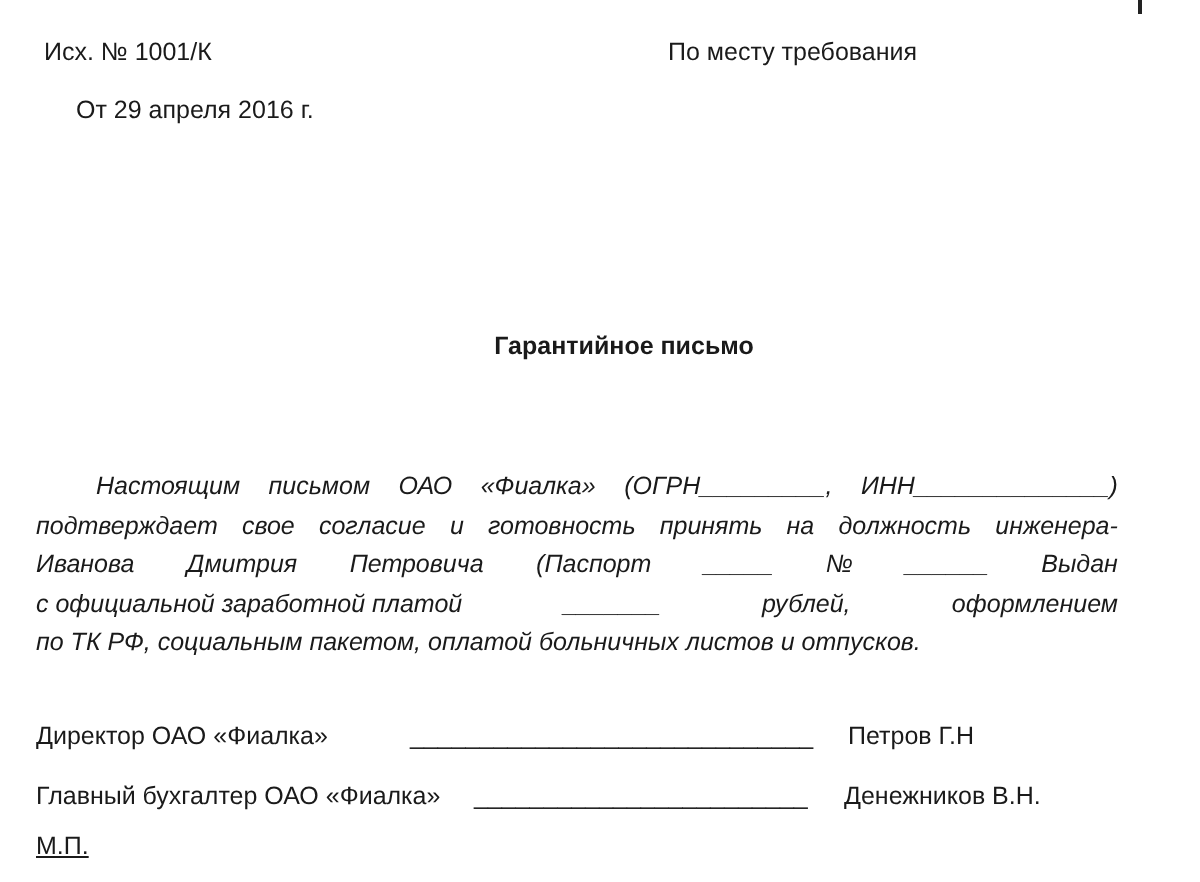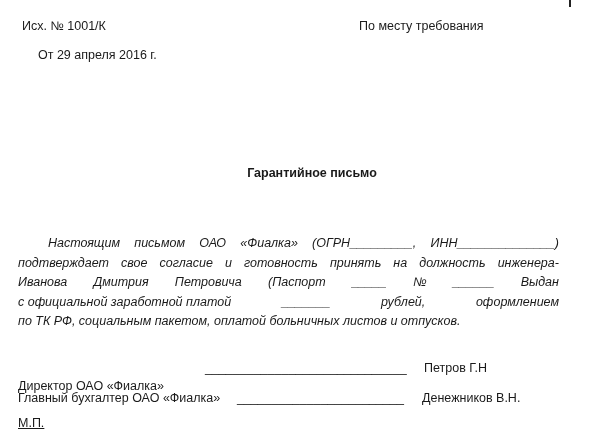--- a/index.html
+++ b/index.html
@@ -58,21 +58,21 @@
     white-space: nowrap;
   }
 </style>
 </head>
 <body>
 
 <div class="cursor-mark"></div>
 
 <div class="abs" style="left:22px; top:19px;">Исх. № 1001/К</div>
 <div class="abs" style="left:38px; top:48px;">От 29 апреля 2016 г.</div>
-<div class="abs" style="left:334px; top:19px;margin-left:25px;">По месту требования</div>
+<div class="abs" style="left:334px; top:19px;">По месту требования</div>
 
 <div class="title">Гарантийное письмо</div>
 
 <div class="para">
   <div class="line indent">
     <span>Настоящим</span>
     <span>письмом</span>
     <span>ОАО</span>
     <span>«Фиалка»</span>
     <span>(ОГРН_________,</span>
@@ -104,21 +104,21 @@
     <span>_______</span>
     <span>рублей,</span>
     <span>оформлением</span>
   </div>
   <div class="line last">
     <span>по ТК РФ, социальным пакетом, оплатой больничных листов и отпусков.</span>
   </div>
 </div>
 
 <div class="sig-row" style="top:361px;">
-  <span class="abs" style="left:0;margin-top:18px;">Директор ОАО «Фиалка»</span>
+  <span class="abs" style="left:0;">Директор ОАО «Фиалка»</span>
   <span class="abs" style="left:187px;">_____________________________</span>
   <span class="abs" style="left:406px;">Петров Г.Н</span>
 </div>
 
 <div class="sig-row" style="top:391px;">
   <span class="abs" style="left:0;">Главный бухгалтер ОАО «Фиалка»</span>
   <span class="abs" style="left:219px;">________________________</span>
   <span class="abs" style="left:404px;">Денежников В.Н.</span>
 </div>
 

